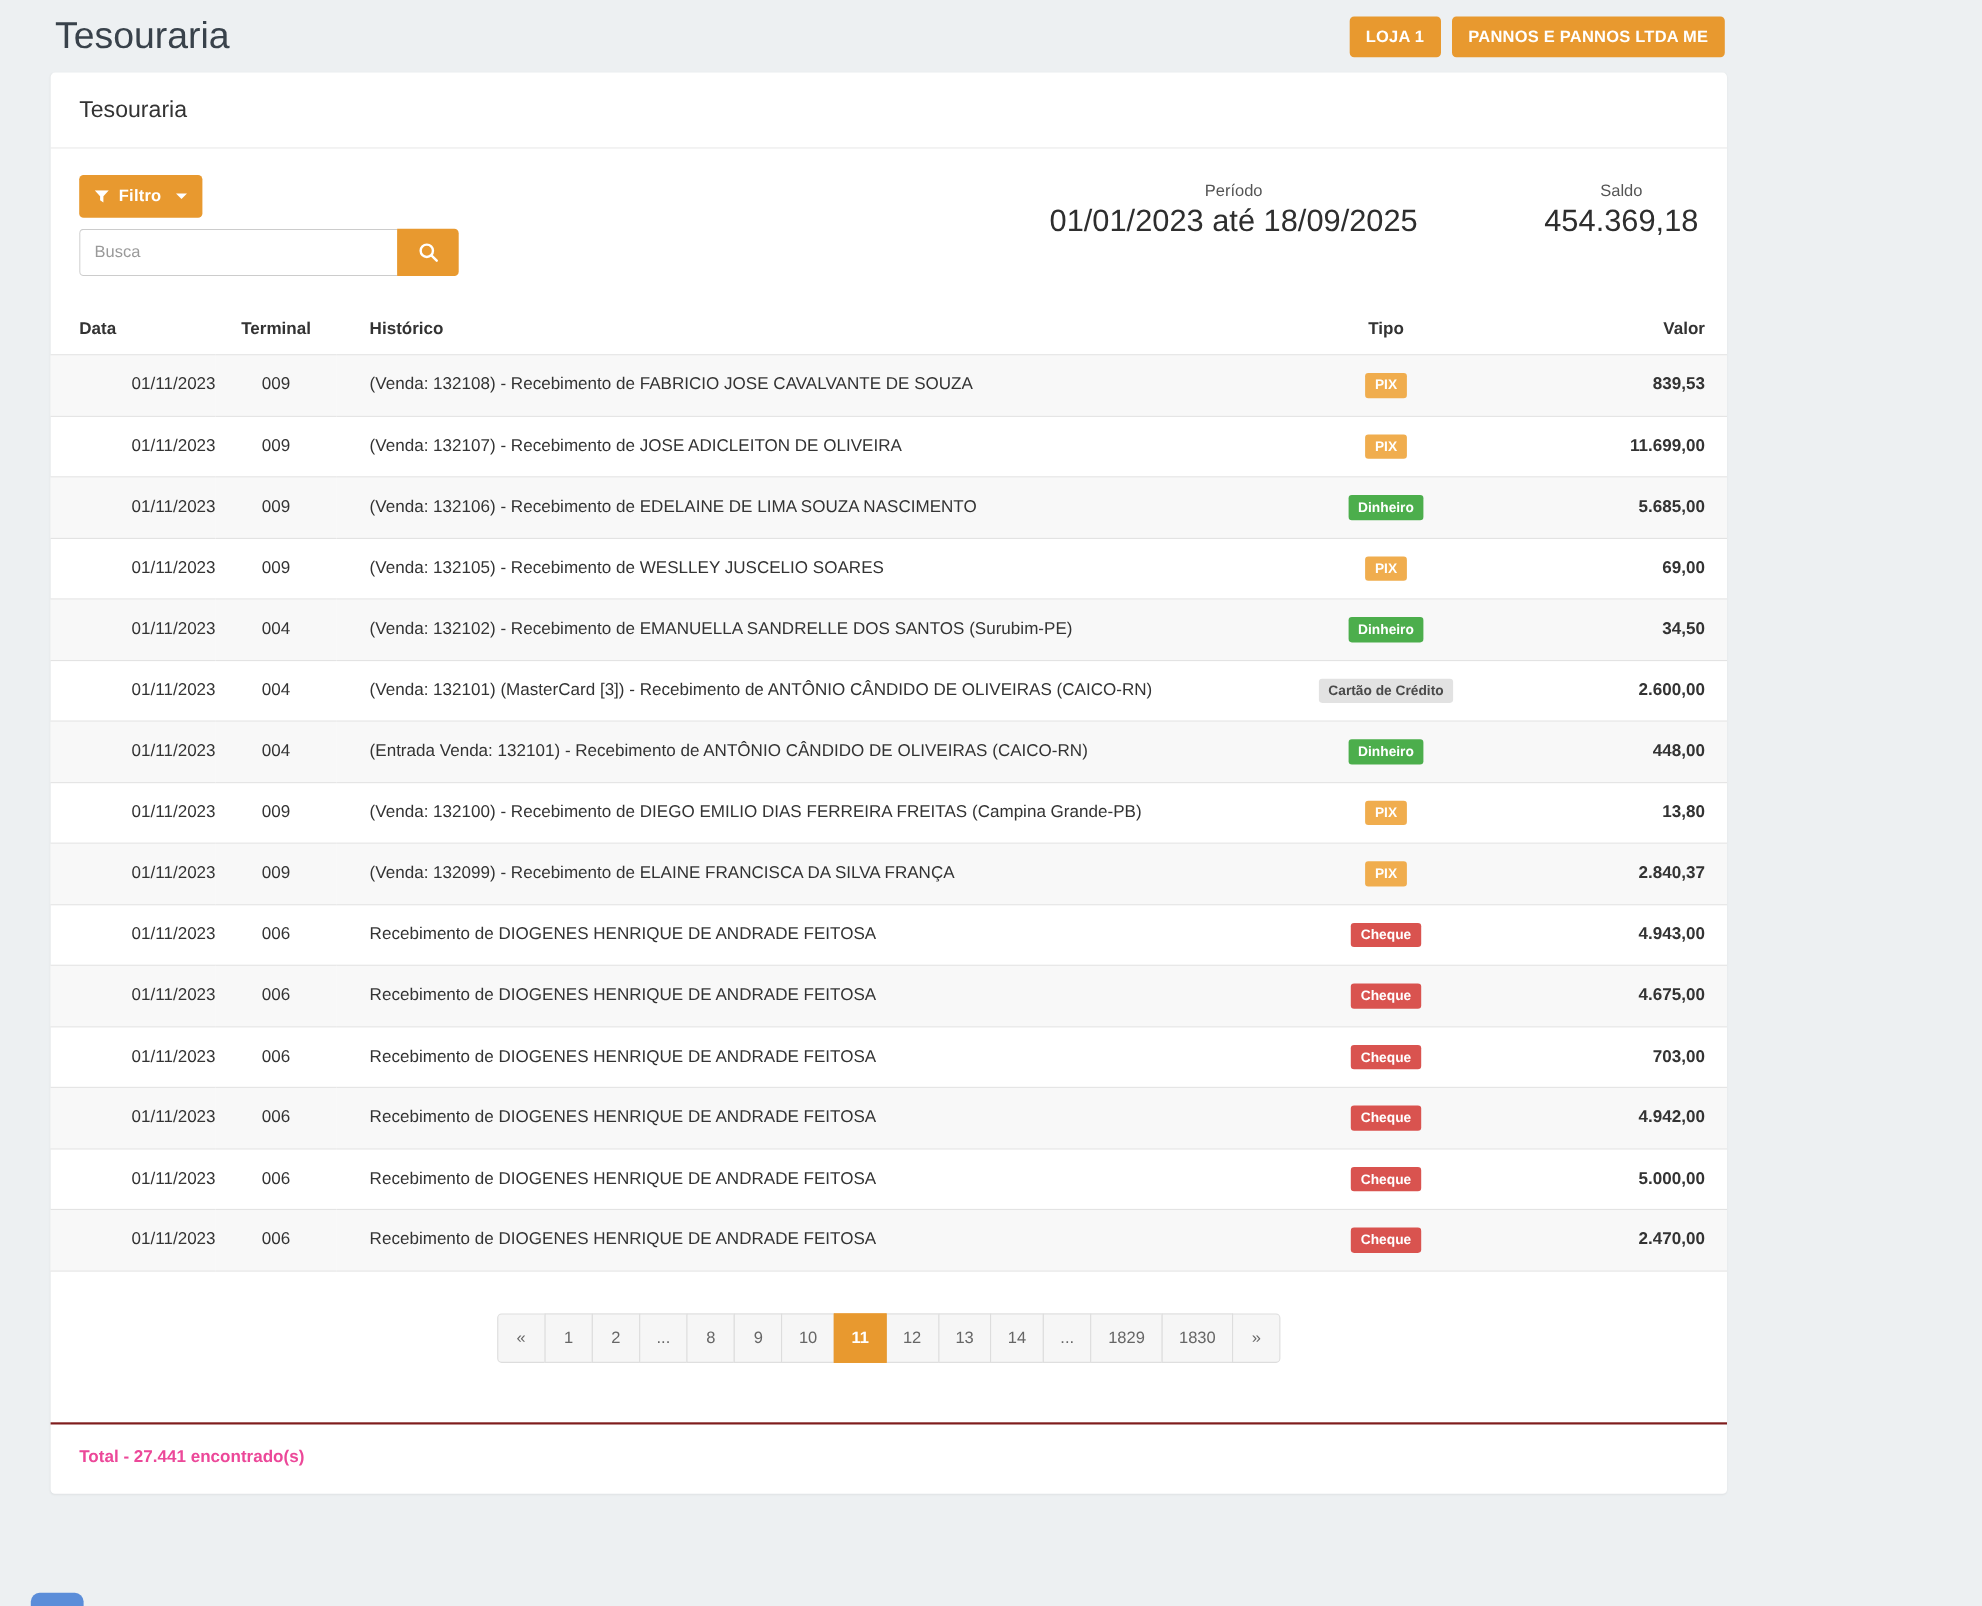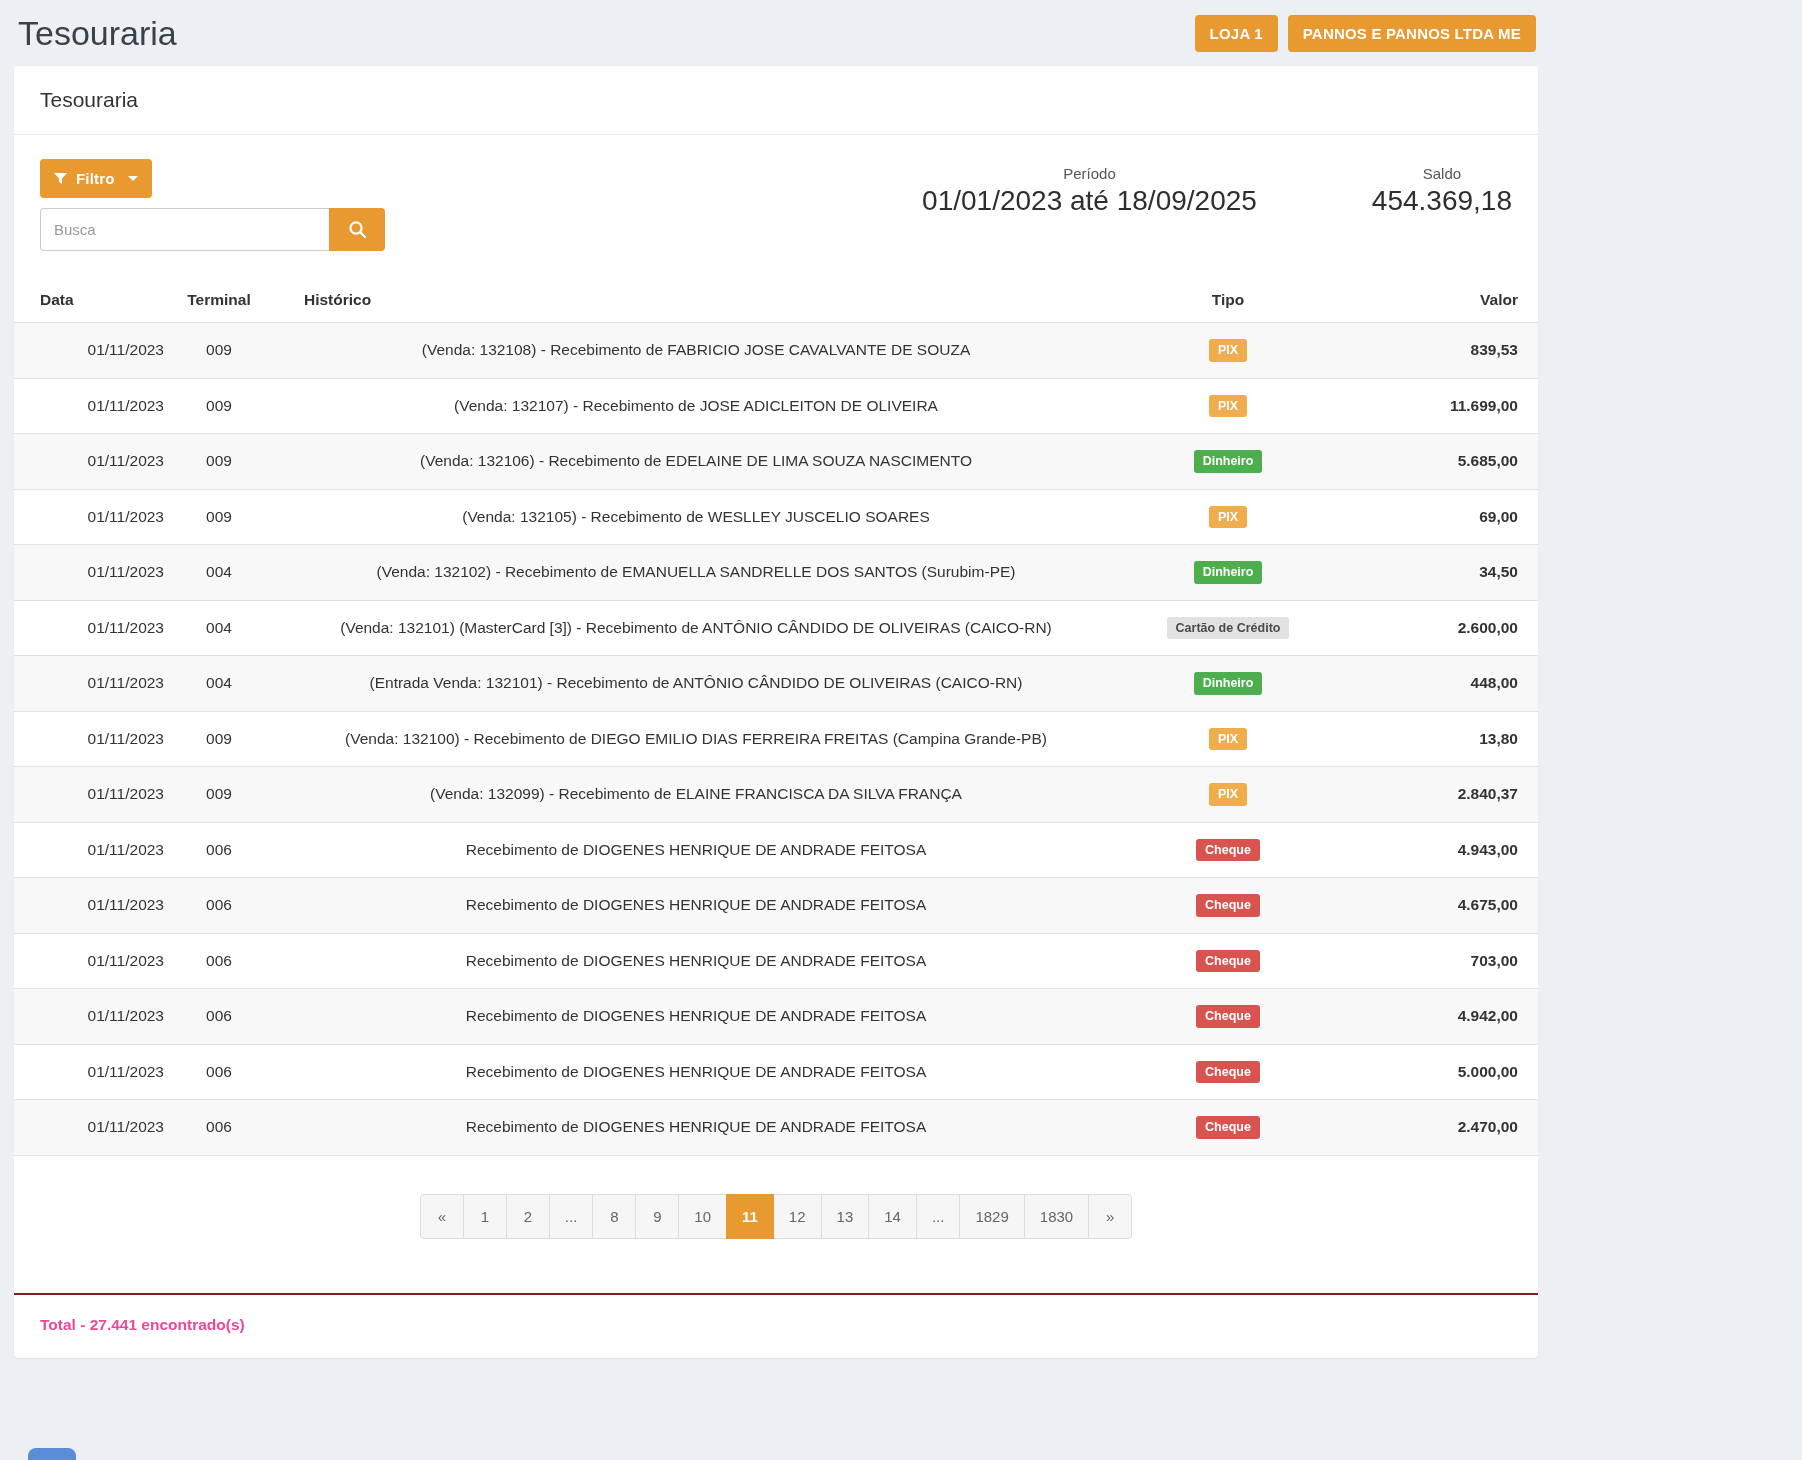--- a/index.html
+++ b/index.html
@@ -4,21 +4,21 @@
 <style>
   * { margin:0; padding:0; box-sizing:border-box; }
   html,body { width:1802px; height:1460px; }
   body {
     background:#edf0f2;
     font-family:"Liberation Sans","DejaVu Sans",sans-serif;
     color:#333;
     overflow:hidden;
     position:relative;
   }
-  .app { width:1552px; }
+  .app { width:1552px;margin-left:32px; }
 
   
   .topbar { display:flex; justify-content:space-between; align-items:center; padding:14px 16px 13px 18px; }
   .page-title { font-size:34px; font-weight:400; color:#39424b; }
   .topbar-buttons { display:flex; gap:10px; }
   .btn-orange {
     background:#e8992f; color:#fff; font-weight:700; font-size:15px;
     border:none; border-radius:4px; padding:10px 15px; cursor:pointer;
     font-family:inherit; letter-spacing:.2px;
   }
@@ -49,21 +49,21 @@
   
   table { width:100%; border-collapse:collapse; font-size:15.5px; }
   thead th { text-align:left; font-weight:700; color:#333; padding:14px 0 13px 0; }
   .col-data { width:150px; padding-left:26px; text-align:left; }
   .col-terminal { width:110px; text-align:center; padding-left:0; }
   .col-hist { text-align:left; padding-left:30px; }
   .col-tipo { width:280px; text-align:center; padding-left:0; }
   .col-valor { width:170px; text-align:right; padding-right:20px; }
   tbody td { padding:16px 0; }
   tbody td.col-data { padding-left:26px;text-align:right; }
-  tbody td.col-hist { padding-left:30px;text-align:center; }
+  tbody td.col-hist { padding-left:30px; }
   tbody td.col-valor { font-weight:700; padding-right:20px; }
   tbody tr { border-top:1px solid #e3e3e3; }
   tbody tr:last-child { border-bottom:1px solid #e3e3e3; }
   tbody tr:nth-child(odd) { background:#f8f8f8; }
 
   .badge { display:inline-block; font-size:12.5px; font-weight:700; padding:5px 9px; border-radius:3px; line-height:1; white-space:nowrap; }
 
   
   .pagination-wrap { display:flex; justify-content:center; padding-top:38px; }
   .pagination { display:flex; }

